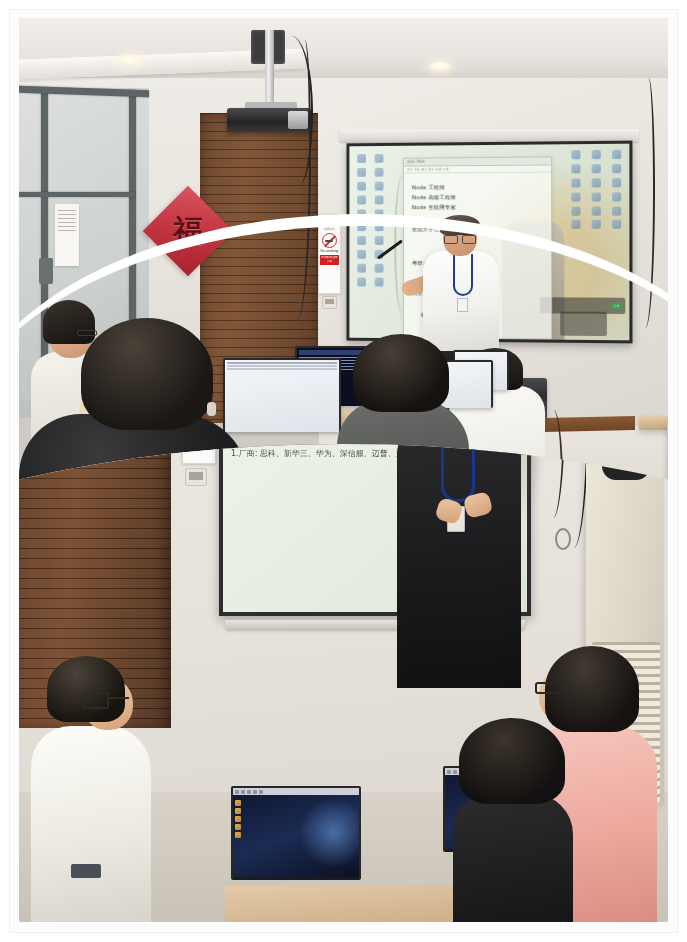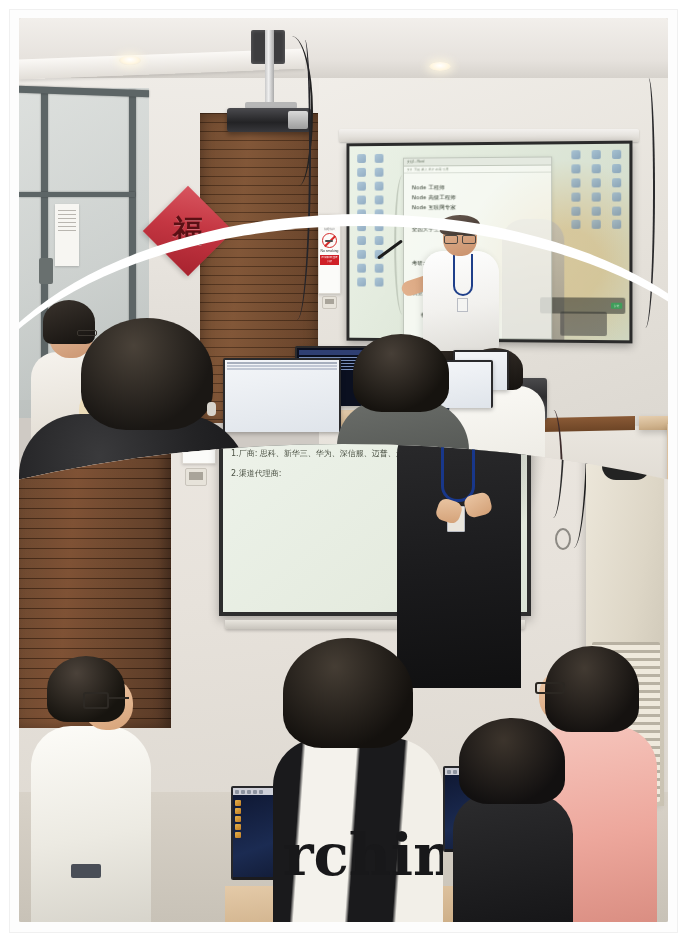--- a/index.html
+++ b/index.html
@@ -1244,21 +1244,20 @@
             <span class="wb-c3">明知勿对</span>
           </div>
           <div class="wb-row">
             <span class="wb-c1">6 猴子当经理队</span>
             <span class="wb-c2">孙思雨</span>
             <span class="wb-c3">有想法就要干</span>
           </div>
 
           <div class="wb-note">应用技术: 网络通信、系统、云计算</div>
           <div class="wb-note dim">1.厂商: 思科、新华三、华为、深信服、迈普、天融信、启安</div>
-          <div class="wb-note dim">2.渠道代理商:</div>
         </div>
       </div>
       <div class="wb-tray"></div>
 
       <div class="pres-shadow"></div>
       <div class="b-cable2"></div>
       <div class="b-cable"></div>
       <div class="b-cable-loop"></div>
 
       <div class="ac">
@@ -1325,25 +1324,20 @@
         <div class="torso"></div>
         <div class="hair"></div>
       </div>
       <div class="bstud b1">
         <div class="torso"></div>
         <div class="b1-logo"></div>
         <div class="head"></div>
         <div class="hair"></div>
         <div class="b1-glasses"></div>
       </div>
-      <div class="bstud b2">
-        <div class="torso"></div>
-        <div class="b2-text">rchin</div>
-        <div class="hair"></div>
-      </div>
 
     </div>
 
     <div class="arc-divider"></div>
 
   </div>
 
   <div class="frame-edge"></div>
 </div>
 

